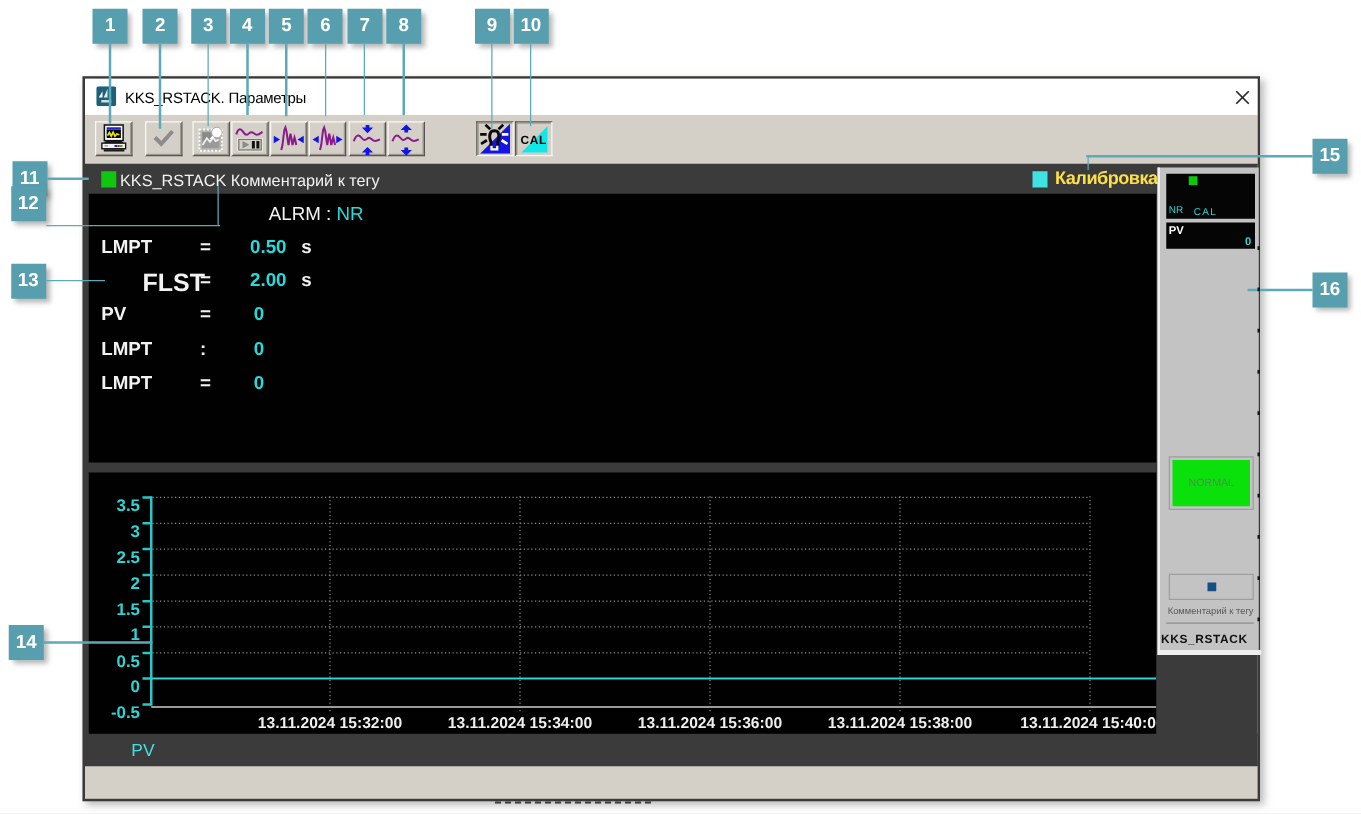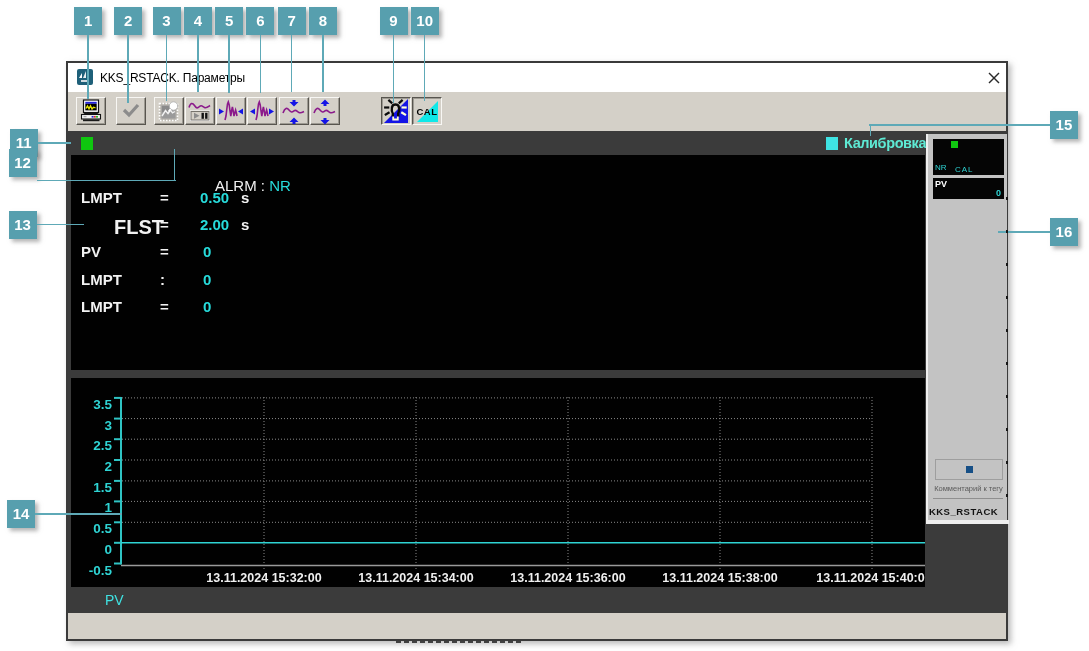--- a/index.html
+++ b/index.html
@@ -166,26 +166,27 @@
       <svg width="24" height="23" viewBox="0 0 24 23" style="margin:1.5px 0 0 2px;">
         <polygon points="23,1 23,22 2,22" fill="#10e8e8"></polygon>
         <text x="12" y="15" font-size="9.5" font-weight="bold" text-anchor="middle" fill="#000" font-family="Liberation Sans, sans-serif" letter-spacing="0.5">CAL</text>
       </svg>
     </div>
   </div>
 
   <div id="client">
     <div id="hdr">
       <div class="abs" style="left:13px; top:5px; width:12px; height:13px; background:#0fc70f;"></div>
+      <div class="abs wh" style="left:28px; top:4.5px; font-size:13px;">KKS_RSTACK Комментарий к тегу</div>
       <div class="abs" style="left:758px; top:5px; width:12px; height:13px; background:#3fe3e3;"></div>
-      <div class="abs" style="left:776px; top:3px; font-size:14.5px; font-weight:bold; color:#5eead4; letter-spacing:-0.4px;">Калибровка</div>
+      <div class="abs" style="left:776px; top:3px; font-size:14.5px; font-weight:bold; color:#fde047; letter-spacing:-0.4px;">Калибровка</div>
     </div>
 
     <div id="params">
-      <div class="abs" style="left:144px; top:22px; font-size:15px;"><span class="wh">ALRM&nbsp;:&nbsp;</span><span class="cy">NR</span></div>
+      <div class="abs" style="left:144px; top:8px; font-size:15px;"><span class="wh">ALRM&nbsp;:&nbsp;</span><span class="cy">NR</span></div>
       <div class="abs wh" style="left:10px; top:34px; font-size:15px; font-weight:bold;">LMPT</div>
       <div class="abs wh" style="left:89px; top:34px; font-size:15px; font-weight:bold;">=</div>
       <div class="abs cy" style="left:129px; top:34px; font-size:15px; font-weight:bold;">0.50</div>
       <div class="abs wh" style="left:170px; top:34px; font-size:15px; font-weight:bold;">s</div>
 
       <div class="abs wh" style="left:10px; top:61px; font-size:20px; font-weight:bold;margin-left:33px;">FLST</div>
       <div class="abs wh" style="left:89px; top:61px; font-size:15px; font-weight:bold;">=</div>
       <div class="abs cy" style="left:129px; top:61px; font-size:15px; font-weight:bold;">2.00</div>
       <div class="abs wh" style="left:170px; top:61px; font-size:15px; font-weight:bold;">s</div>
 
@@ -269,20 +270,23 @@
 
     <div id="face">
       <div class="blackbox" style="top:5px; height:36px;">
         <div class="abs" style="left:18px; top:2px; width:7px; height:7px; background:#10c710;"></div>
         <div class="abs" style="left:2px; top:24px; font-size:8px; color:#2fd4d4;">NR</div>
         <div class="abs" style="left:22px; top:26px; font-size:8px; color:#2fd4d4; letter-spacing:1px;">CAL</div>
       </div>
       <div class="blackbox" style="top:44px; height:21px;">
         <div class="abs" style="left:2px; top:1px; font-size:9px; font-weight:bold; color:#fff;">PV</div>
         <div class="abs" style="right:3px; bottom:1px; font-size:9px; font-weight:bold; color:#2fd4d4;">0</div>
+      </div>
+      <div class="fbtn" style="top:231px; height:43px; padding:2px;">
+        <div style="width:100%; height:100%; background:#0ae00a; text-align:center; line-height:37px; font-size:8.5px; color:#4e8e51;">NORMAL</div>
       </div>
       <div class="fbtn" style="top:325px; height:21px;">
         <div style="width:7px; height:7px; background:#164f86; margin:6px auto 0;"></div>
       </div>
       <div class="abs" style="left:0; top:350px; width:81px; text-align:center; font-size:7.5px; color:#5a5a5a;">Комментарий к тегу</div>
       <div class="abs" style="left:5px; top:364px; width:70px; border-top:1px solid #8f8f8f;"></div>
       <div class="abs" style="left:0; top:372px; width:71px; text-align:center; font-size:9.5px; font-weight:bold; color:#111; letter-spacing:0.5px;">KKS_RSTACK</div>
       <div class="abs" style="left:0; top:386px; width:81px; height:4px; background:#efefef;"></div>
     </div>
   </div>

